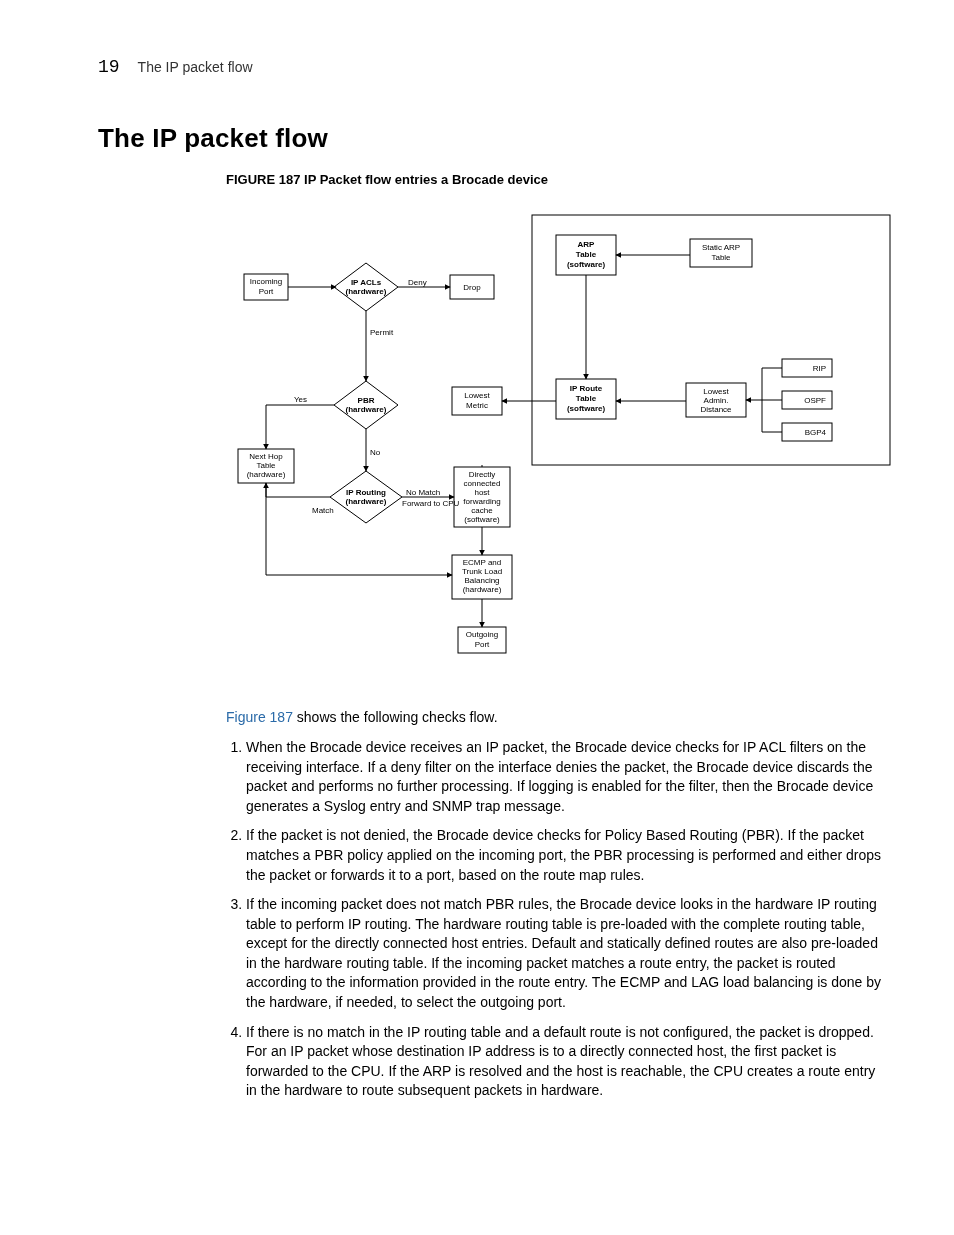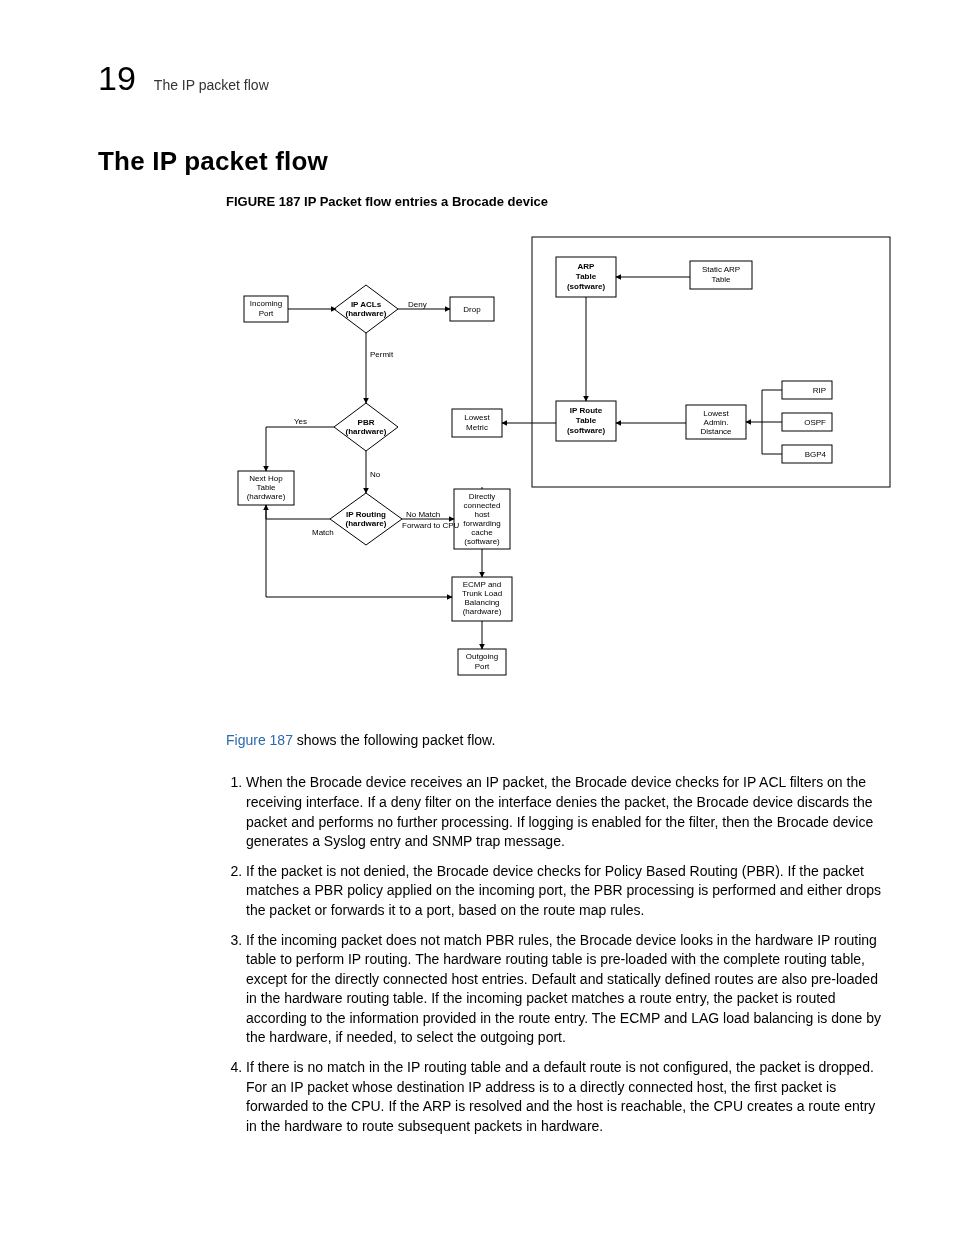--- a/index.html
+++ b/index.html
@@ -1,28 +1,28 @@
 <!DOCTYPE html>
 <html><head>
 <meta charset="utf-8">
 <style>
   html,body{margin:0;padding:0;background:#fff;color:#000;}
   body{font-family:Arial,Helvetica,sans-serif;font-size:14px;line-height:1.4;width:954px;}
   .page{padding:55px 60px 60px 98px;}
   .header-row{display:flex;align-items:baseline;gap:18px;margin-bottom:40px;}
-  .chapter-num{font-family:Liberation Sans, sans-serif;font-size:34px;font-weight:400;}
+  .chapter-num{font-family:Liberation Mono, monospace;font-size:18px;font-weight:400;}
   .header-title{font-size:14px;color:#333;}
   h1{font-size:26px;font-weight:700;margin:0 0 12px 0;letter-spacing:.2px;color:#000;}
   .content{margin-left:128px;}
   .figref{color:#2a6aa8;}
   .figcap{font-size:13px;font-weight:700;margin:14px 0 2px 0;}
   .figcap .cap-txt{font-weight:700;}
   .figcap .label{font-weight:700;}
   .fig-wrap{margin:6px 0 10px 0;}
-  ol.num{padding-left:20px;margin:23px 0;}
+  ol.num{padding-left:20px;margin:10px 0;}
   ol.num li{margin:10px 0;padding-right:6px;text-align:left;}
   p{margin:8px 0;}
   .svg-text{font-family:Arial,Helvetica,sans-serif;}
   svg text{font-size:8px;}
   svg .bold{font-weight:700;}
 </style>
 </head>
 <body>
 
 <div class="page">
@@ -132,21 +132,21 @@
 
         <line x1="556" y1="173" x2="536" y2="173" stroke="#000"></line>
         <line x1="556" y1="205" x2="536" y2="205" stroke="#000"></line>
         <line x1="556" y1="237" x2="536" y2="237" stroke="#000"></line>
         <line x1="536" y1="173" x2="536" y2="237" stroke="#000"></line>
         <line x1="536" y1="205" x2="520" y2="205" stroke="#000" marker-end="url(#arr)"></line>
       </svg>
     </div>
 
     <p>
-      <span class="figref">Figure 187</span><span> shows the following packet flow.</span>
+      <span class="figref">Figure 187</span><span> shows the following checks flow.</span>
     </p>
 
     <ol class="num">
       <li>When the Brocade device receives an IP packet, the Brocade device checks for IP ACL filters on the receiving interface. If a deny filter on the interface denies the packet, the Brocade device discards the packet and performs no further processing. If logging is enabled for the filter, then the Brocade device generates a Syslog entry and SNMP trap message.</li>
       <li>If the packet is not denied, the Brocade device checks for Policy Based Routing (PBR). If the packet matches a PBR policy applied on the incoming port, the PBR processing is performed and either drops the packet or forwards it to a port, based on the route map rules.</li>
       <li>If the incoming packet does not match PBR rules, the Brocade device looks in the hardware IP routing table to perform IP routing. The hardware routing table is pre-loaded with the complete routing table, except for the directly connected host entries. Default and statically defined routes are also pre-loaded in the hardware routing table. If the incoming packet matches a route entry, the packet is routed according to the information provided in the route entry. The ECMP and LAG load balancing is done by the hardware, if needed, to select the outgoing port.</li>
       <li>If there is no match in the IP routing table and a default route is not configured, the packet is dropped. For an IP packet whose destination IP address is to a directly connected host, the first packet is forwarded to the CPU. If the ARP is resolved and the host is reachable, the CPU creates a route entry in the hardware to route subsequent packets in hardware.</li>
     </ol>
 
   </div>

